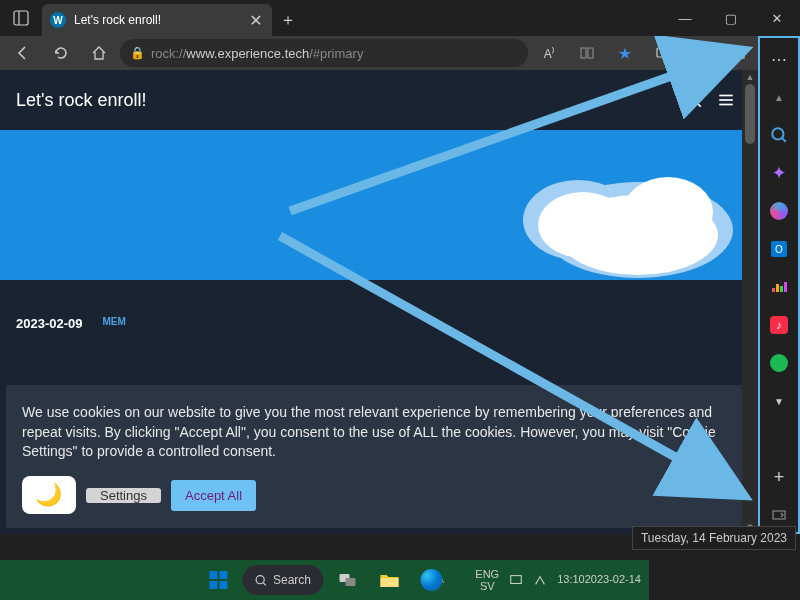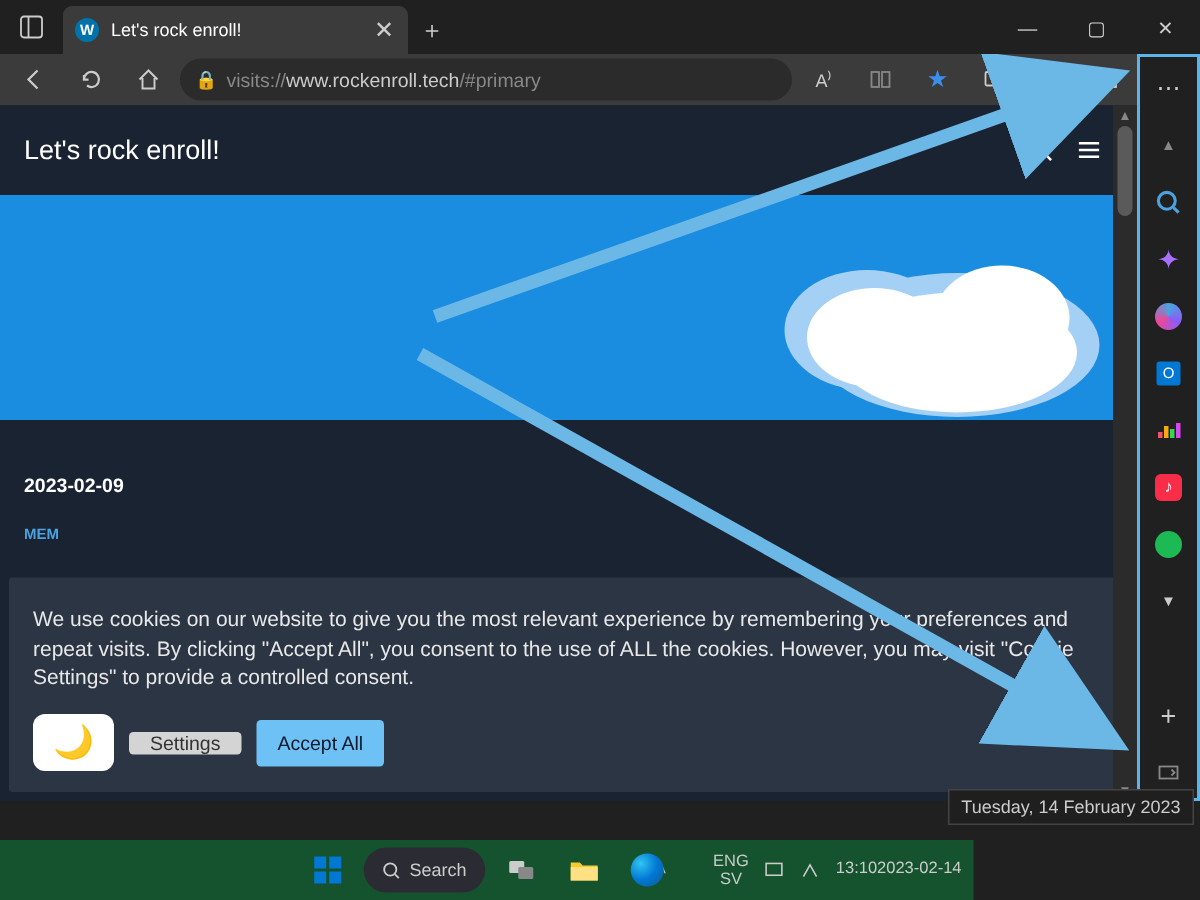--- a/index.html
+++ b/index.html
@@ -39,30 +39,30 @@
 .scrollbar-arrow { position: absolute; left: 0; width: 16px; height: 14px; display: flex; align-items: center; justify-content: center; color: #888; font-size: 9px; }
 
 .site-header { height: 60px; background: #1a2332; display: flex; align-items: center; padding: 0 16px; }
 .site-title { color: #fff; font-size: 18px; flex: 1; }
 .site-search { color: #fff; width: 32px; display: flex; justify-content: center; cursor: pointer; }
 .site-menu { color: #fff; width: 32px; display: flex; justify-content: center; cursor: pointer; }
 
 .hero { height: 150px; background: #1b8de0; position: relative; overflow: hidden; }
 .cloud { position: absolute; right: 20px; top: 20px; }
 
-.post-meta { padding: 36px 16px 10px; display: flex; gap: 20px; flex-direction: column; }
+.post-meta { padding: 36px 16px 10px; display: flex; gap: 20px; }
 .post-date { color: #fff; font-size: 13px; font-weight: bold; }
 .post-cat { color: #4aa3e0; font-size: 10px; font-weight: bold; }
 
 .cookie-banner { position: absolute; left: 6px; right: 6px; bottom: 6px; background: #2b3544; padding: 18px 16px 14px; border-radius: 2px; }
 .cookie-text { color: #e8e8e8; font-size: 14px; line-height: 1.4; margin-bottom: 14px; }
 .cookie-btns { display: flex; gap: 10px; align-items: center; }
 .theme-toggle { width: 54px; height: 38px; background: #fff; border-radius: 8px; display: flex; align-items: center; justify-content: center; }
 .btn-settings { background: #d4d4d4; color: #333; padding: 0 14px; border-radius: 3px; font-size: 13px; cursor: pointer; }
-.btn-accept { background: #6ec1f5; color: #0f172a; padding: 8px 14px; border-radius: 3px; font-size: 13px; cursor: pointer; }
+.btn-accept { background: #6ec1f5; color: #701a75; padding: 8px 14px; border-radius: 3px; font-size: 13px; cursor: pointer; }
 
 
 .arrow-svg { position: absolute; left: 0; top: 36px; width: 800px; height: 510px; pointer-events: none; z-index: 20; }
 
 
 .date-tooltip { position: absolute; right: 4px; bottom: 50px; background: #1f1f1f; color: #ccc; font-size: 12px; padding: 4px 8px; border: 1px solid #444; z-index: 30; }
 
 
 .taskbar { position: absolute; left: 0; bottom: 0; width: 649px; height: 40px; background: #14532d; display: flex; align-items: center; padding: 0 8px; }
 .tb-center { position: absolute; left: 50%; transform: translateX(-50%); display: flex; align-items: center; gap: 6px; }
@@ -109,21 +109,21 @@
         <path d="M3 5 L3 8 L6 8" fill="none" stroke="#ccc" stroke-width="1.5"></path>
       </svg>
     </div>
   <div class="tb-btn">
       <svg width="16" height="16" viewBox="0 0 16 16">
         <path d="M2 8 L8 2 L14 8 M4 7 V14 H12 V7" fill="none" stroke="#ccc" stroke-width="1.3"></path>
       </svg>
     </div>
   <div class="addrbar">
     <span class="lock">🔒</span>
-    <span class="url"><span class="dim">visits://</span><span>www.rockenroll.tech</span><span class="dim">/#primary</span></span>
+    <span class="url"><span class="dim">rock://</span><span>www.experience.tech</span><span class="dim">/#primary</span></span>
   </div>
   <div class="tb-btn">
       <span style="color:#ccc;font-size:12px">A⁾</span>
     </div>
   <div class="tb-btn">
       <svg width="16" height="16" viewBox="0 0 16 16">
         <rect x="2" y="3" width="5" height="10" fill="none" stroke="#888" stroke-width="1.2"></rect>
         <rect x="9" y="3" width="5" height="10" fill="none" stroke="#888" stroke-width="1.2"></rect>
       </svg>
     </div>

